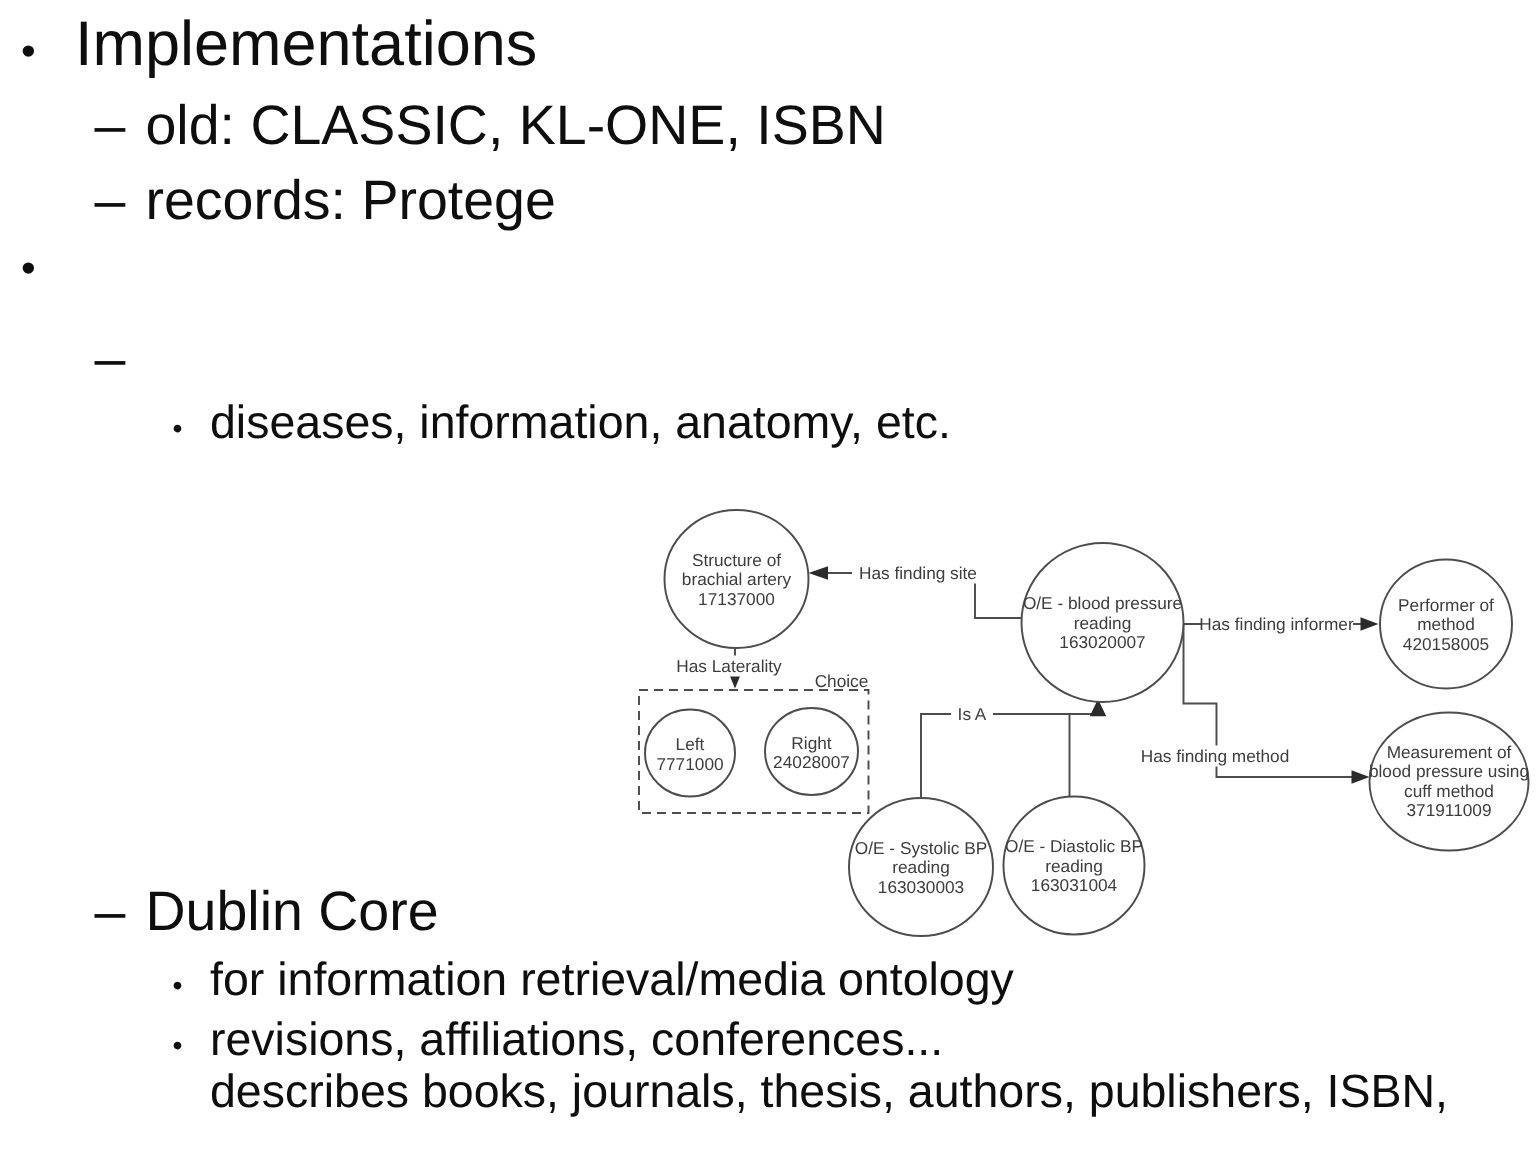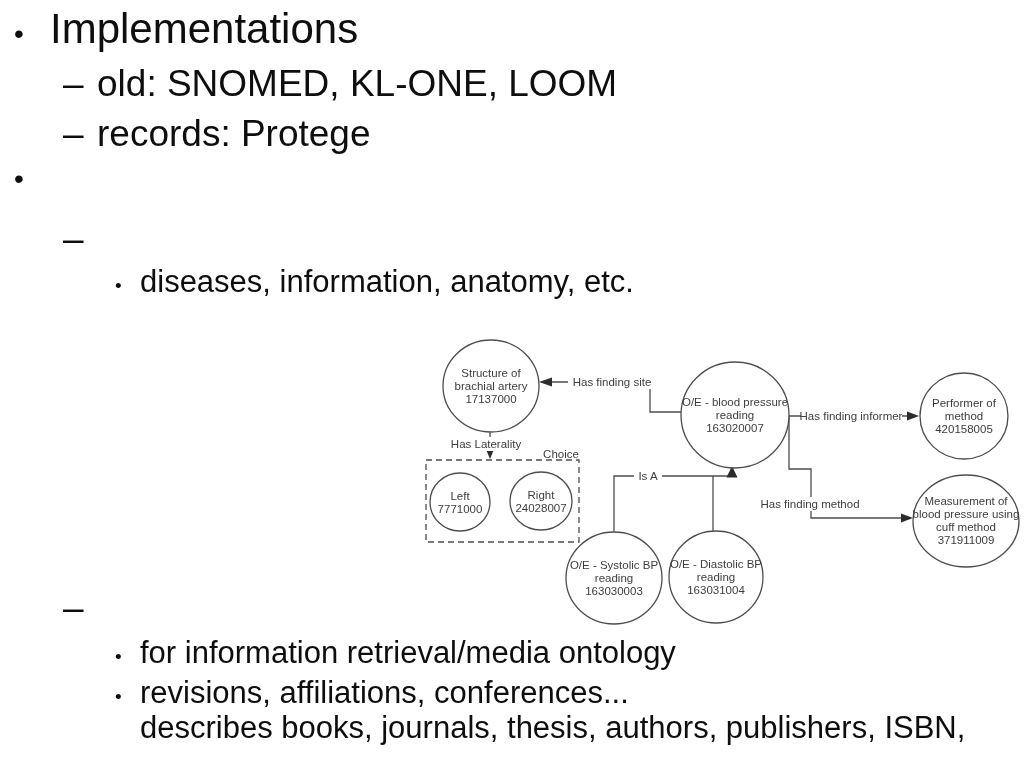--- a/index.html
+++ b/index.html
@@ -27,21 +27,21 @@
 
 <div class="slide">
 
   <div class="line l1" style="top:8px">
     <span class="marker">•</span>
     <span class="text">Implementations</span>
   </div>
 
   <div class="line l2" style="top:65px">
     <span class="marker">–</span>
-    <span class="text">old: SNOMED, KL-ONE, LOOM</span>
+    <span class="text">old: CLASSIC, KL-ONE, ISBN</span>
   </div>
 
   <div class="line l2" style="top:115px">
     <span class="marker">–</span>
     <span class="text">records: Protege</span>
   </div>
 
   <div class="line l1" style="top:165px">
     <span class="marker">•</span>
   </div>
@@ -52,20 +52,21 @@
 
   <div class="line l3 wrap2" style="top:264px">
     <span class="marker">•</span>
     <span class="text">
       <span class="tl">diseases, information, anatomy, etc.</span>
     </span>
   </div>
 
   <div class="line l2" style="top:589px">
     <span class="marker">–</span>
+    <span class="text">Dublin Core</span>
   </div>
 
   <div class="line l3" style="top:637px">
     <span class="marker">•</span>
     <span class="text">for information retrieval/media ontology</span>
   </div>
 
   <div class="line l3 wrap2" style="top:675px">
     <span class="marker">•</span>
     <span class="text">

